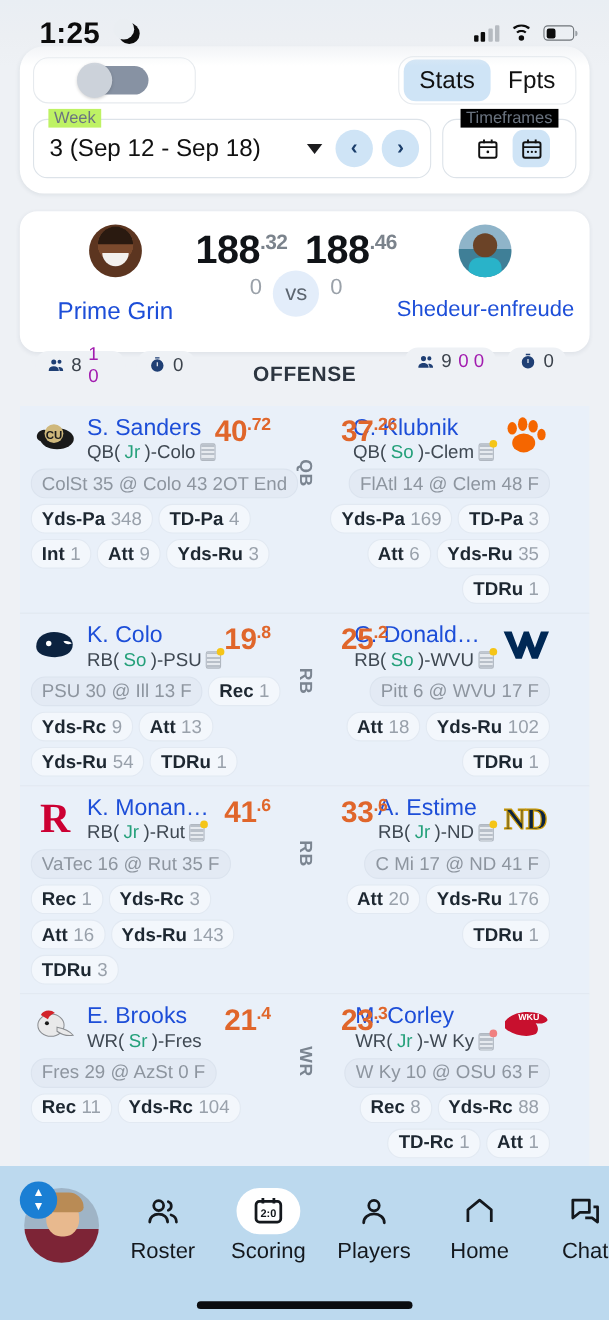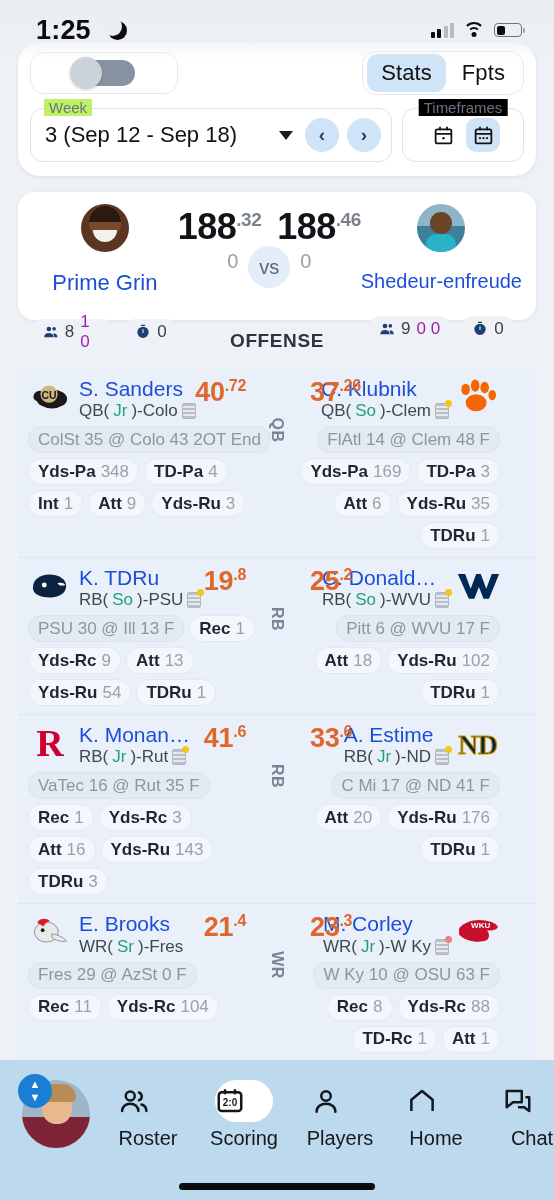--- a/index.html
+++ b/index.html
@@ -219,21 +219,21 @@
   }
   .nav-avatar::before { content:""; position:absolute; left:20px; top:10px; width:30px; height:34px; border-radius:50% 50% 45% 45%; background:#e8b98e; }
   .nav-avatar::after { content:""; position:absolute; left:16px; top:4px; width:38px; height:18px; border-radius:18px 18px 6px 6px; background:#b98b55; }
   .swap-btn {
     position: absolute; left: -4px; top: -6px; width: 34px; height: 34px; border-radius: 50%;
     background: #1a7fd4; display: flex; flex-direction: column; align-items: center;
     justify-content: center; gap: 2px; color: #fff; font-size: 11px; line-height: 1;
   }
   .navitems { flex: 1; display: flex; align-items: flex-start; justify-content: space-around; }
   .navitem { display: flex; flex-direction: column; align-items: center; gap: 5px; width: 96px; }
-  .navicon { width: 58px; height: 42px; border-radius: 21px; display:flex; align-items:center; }
+  .navicon { width: 58px; height: 42px; border-radius: 21px; display:flex; align-items:center; justify-content:center; }
   .navicon.on { background: #fff; }
   .navicon svg { width: 30px; height: 30px; }
   .navlabel { font-size: 20px; color: #14181d; font-weight: 500; }
   #home-indicator {
     position: absolute; bottom: 10px; left: 50%; transform: translateX(-50%);
     width: 196px; height: 7px; border-radius: 4px; background: #0b0d10;
   }
 </style>
 </head>
 <body>
@@ -424,21 +424,21 @@
       <div class="pside">
         <div class="phead">
           <span class="logo">
             <svg viewBox="0 0 44 40" width="44" height="38">
               <path d="M4 22c0-9 8-14 17-14 10 0 18 5 18 12 0 8-8 12-17 12S4 29 4 22z" fill="#0c2340"></path>
               <path d="M30 17c3-1 7 0 8 2-3 1-6 1-8-2z" fill="#fff"></path>
               <circle cx="16" cy="19" r="2.6" fill="#fff"></circle>
             </svg>
           </span>
           <span class="pmeta">
-            <span class="pname">K. TDRu</span>
+            <span class="pname">K. Colo</span>
             <span class="ppos">RB(<span class="yr">So</span>)-PSU<span class="note">
                 <i></i>
                 <b class="yellow"></b>
               </span></span>
           </span>
         </div>
         <div class="pills">
           <span class="pill game">PSU 30 @ Ill 13 F</span>
           <span class="pill"><b>Rec</b>1</span>
           <span class="pill"><b>Yds-Rc</b>9</span>

